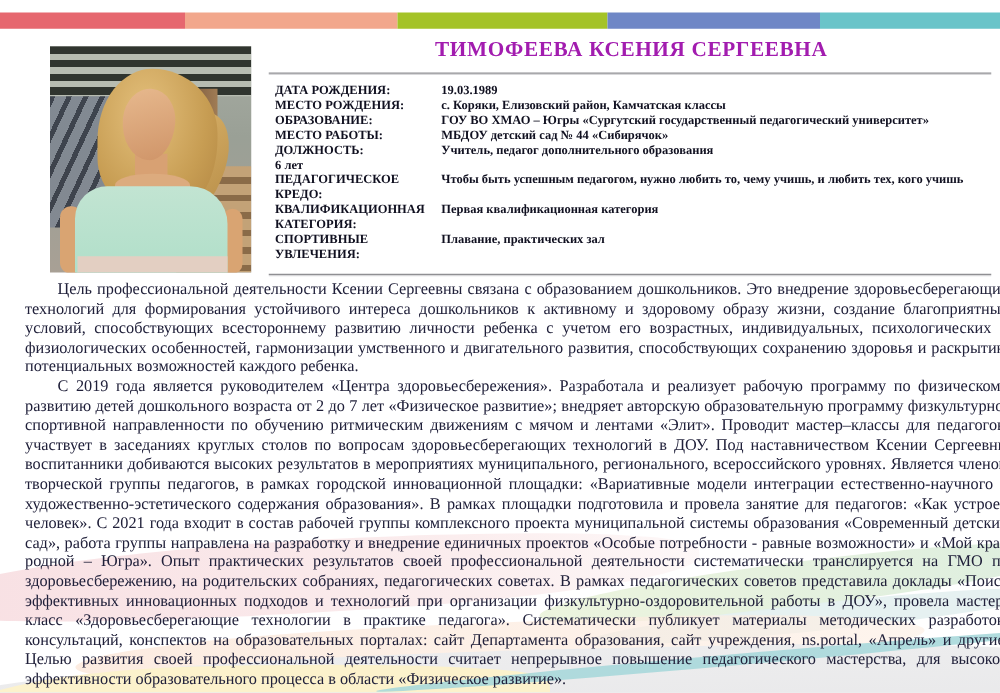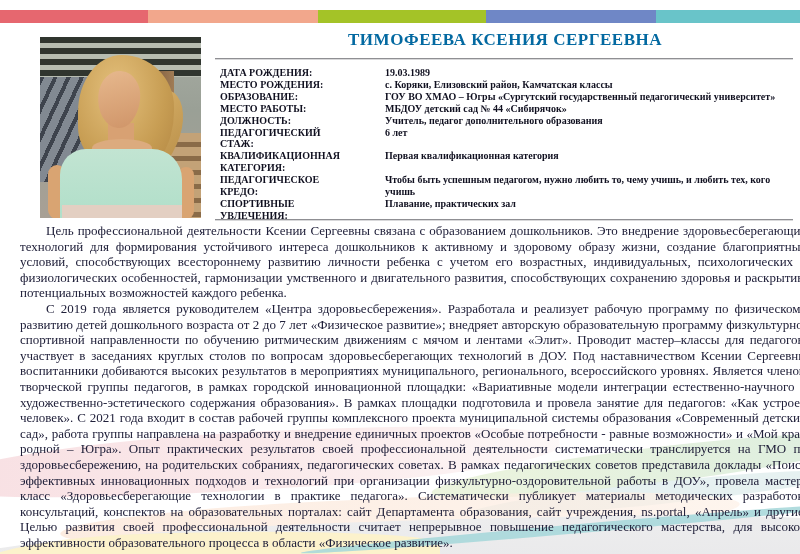--- a/index.html
+++ b/index.html
@@ -14,21 +14,21 @@
   .deco{position:absolute;z-index:0;}
   .deco-pink{left:-60px;top:432px;width:620px;height:58px;background:linear-gradient(90deg,#f6d7db 0%,#fae9ea 70%,#fdf6f6 100%);border-radius:50% 60% 45% 55%/60% 50% 50% 40%;transform:rotate(-3.5deg);opacity:.8;}
   .deco-salmon{left:60px;top:498px;width:680px;height:42px;background:linear-gradient(90deg,#fbe4d4 0%,#fdf0e6 100%);border-radius:50%/60%;transform:rotate(-2.5deg);opacity:.7;}
   .deco-yellow{left:-30px;top:532px;width:470px;height:46px;background:#fcf2cc;border-radius:40% 60% 0 0/70% 40% 0 0;transform:rotate(-1.5deg);}
   .deco-green{right:-70px;top:448px;width:440px;height:36px;background:linear-gradient(90deg,#eaf3da 0%,#d9ecdc 100%);border-radius:50%;transform:rotate(-7deg);opacity:.9;}
   .deco-green2{right:-50px;top:482px;width:380px;height:22px;background:#e3f0ef;border-radius:50%;transform:rotate(-6deg);opacity:.9;}
   .deco-teal{right:-60px;top:524px;width:560px;height:9px;background:#a9d8da;border-radius:50%;transform:rotate(-5deg);opacity:.9;}
   .deco-gray{left:-40px;top:520px;width:900px;height:90px;background:linear-gradient(180deg,#ededee 0%,#e6e6e8 100%);border-radius:60% 30% 0 0/35% 18% 0 0;transform:rotate(-1.2deg);}
 
   
-  .title{position:absolute;left:215px;top:30px;width:580px;text-align:center;font-weight:bold;font-size:17px;letter-spacing:.5px;color:#0369a1;z-index:2;}
+  .title{position:absolute;left:215px;top:30px;width:580px;text-align:center;font-weight:bold;font-size:17px;letter-spacing:.5px;color:#a21caf;z-index:2;}
   .rule{position:absolute;height:1px;background:#8f8f93;box-shadow:0 1px 0 #d8d8da;z-index:2;}
   .rule-1{left:215px;top:58px;width:578px;}
   .rule-2{left:215px;top:219px;width:578px;}
 
   
   .photo{position:absolute;left:40px;top:37px;width:161px;height:181px;overflow:hidden;background:linear-gradient(180deg,#a7aca3 0%,#9aa096 40%,#a8a095 100%);z-index:2;}
   .ph-slats{position:absolute;left:0;top:0;width:100%;height:40px;background:repeating-linear-gradient(180deg,#30352f 0 6px,#b7bcb1 6px 11px);}
   .ph-rail{position:absolute;left:0;top:40px;width:70px;height:105px;background:repeating-linear-gradient(115deg,#2d3340 0 4px,#7d8591 4px 12px);opacity:.85;}
   .ph-post{position:absolute;left:112px;top:34px;width:22px;height:80px;background:linear-gradient(90deg,#7d5b3e,#a07c55);}
   .ph-stairs{position:absolute;right:0;top:96px;width:60px;height:85px;background:repeating-linear-gradient(180deg,#c3a277 0 9px,#8a6b48 9px 14px);}
@@ -37,21 +37,21 @@
   .ph-face{position:absolute;left:58px;top:34px;width:42px;height:57px;background:linear-gradient(160deg,#e7b98e,#cf9468);border-radius:50% 50% 46% 54%/46% 46% 56% 56%;transform:rotate(5deg);}
   .ph-neck{position:absolute;left:68px;top:86px;width:26px;height:26px;background:#d8a173;}
   .ph-chest{position:absolute;left:52px;top:102px;width:60px;height:18px;background:#dcab7e;border-radius:50% 50% 0 0;}
   .ph-shirt{position:absolute;left:20px;top:112px;width:122px;height:78px;background:linear-gradient(180deg,#c2e4d2 0%,#aedec8 100%);border-radius:26px 30px 6px 6px;}
   .ph-arm-l{position:absolute;left:8px;top:128px;width:18px;height:54px;background:#d9a472;border-radius:9px;}
   .ph-arm-r{position:absolute;left:138px;top:130px;width:16px;height:52px;background:#d9a472;border-radius:8px;}
   .ph-skirt{position:absolute;left:22px;top:168px;width:120px;height:13px;background:#e3cfc2;}
 
   
   .profile{position:absolute;left:220px;top:67px;width:575px;z-index:2;font-size:10px;line-height:11.9px;font-weight:bold;color:#101020;}
-  .prow{display:flex;gap:32px;}
+  .prow{display:flex;}
   .plabel{width:133px;flex:0 0 133px;}
   .pvalue{flex:1;}
 
   
   .bodytext{position:absolute;left:20px;top:223px;width:787px;z-index:2;font-size:13px;line-height:15.6px;color:#20203a;text-align:justify;}
   .bodytext p{margin:0;text-indent:26px;}
 </style>
 </head>
 <body>
 
@@ -108,30 +108,29 @@
     </div>
     <div class="prow">
       <div class="plabel">МЕСТО РАБОТЫ:</div>
       <div class="pvalue">МБДОУ детский сад № 44 «Сибирячок»</div>
     </div>
     <div class="prow">
       <div class="plabel">ДОЛЖНОСТЬ:</div>
       <div class="pvalue">Учитель, педагог дополнительного образования</div>
     </div>
     <div class="prow">
-      <div class="plabel">ПЕДАГОГИЧЕСКИЙ СТАЖ:</div>
       <div class="pvalue">6 лет</div>
+    </div>
+    <div class="prow">
+      <div class="plabel">ПЕДАГОГИЧЕСКОЕ КРЕДО:</div>
+      <div class="pvalue">Чтобы быть успешным педагогом, нужно любить то, чему учишь, и любить тех, кого учишь</div>
     </div>
     <div class="prow">
       <div class="plabel">КВАЛИФИКАЦИОННАЯ КАТЕГОРИЯ:</div>
       <div class="pvalue">Первая  квалификационная категория</div>
-    </div>
-    <div class="prow">
-      <div class="plabel">ПЕДАГОГИЧЕСКОЕ КРЕДО:</div>
-      <div class="pvalue">Чтобы быть успешным педагогом, нужно любить то, чему учишь, и любить тех, кого учишь</div>
     </div>
     <div class="prow">
       <div class="plabel">СПОРТИВНЫЕ УВЛЕЧЕНИЯ:</div>
       <div class="pvalue">Плавание, практических зал</div>
     </div>
   </div>
 
   <div class="bodytext">
     <p>Цель профессиональной деятельности Ксении Сергеевны  связана с образованием дошкольников. Это внедрение здоровьесберегающих технологий для формирования устойчивого интереса дошкольников к активному и здоровому образу жизни, создание благоприятных условий, способствующих всестороннему развитию личности ребенка с учетом его возрастных, индивидуальных, психологических и физиологических особенностей, гармонизации умственного и двигательного развития, способствующих сохранению здоровья и раскрытию потенциальных возможностей каждого ребенка.</p>
     <p>С 2019 года является руководителем «Центра здоровьесбережения». Разработала и реализует рабочую программу по физическому развитию детей дошкольного возраста от 2 до 7 лет «Физическое развитие»; внедряет авторскую образовательную программу физкультурно-спортивной направленности по обучению ритмическим движениям с мячом и лентами «Элит». Проводит мастер–классы для педагогов, участвует в заседаниях круглых столов по вопросам здоровьесберегающих технологий в ДОУ. Под наставничеством Ксении Сергеевны воспитанники добиваются высоких результатов в мероприятиях муниципального, регионального, всероссийского уровнях. Является членом творческой группы педагогов, в рамках городской инновационной площадки: «Вариативные модели интеграции естественно-научного и художественно-эстетического содержания образования». В рамках площадки подготовила и провела занятие для педагогов: «Как устроен человек». С 2021 года входит в состав рабочей группы комплексного проекта муниципальной системы образования «Современный детский сад», работа группы направлена на разработку и внедрение единичных проектов «Особые потребности - равные возможности» и «Мой край родной – Югра».  Опыт практических результатов своей профессиональной деятельности систематически транслируется на ГМО по здоровьесбережению, на родительских собраниях, педагогических советах. В рамках педагогических советов представила доклады «Поиск эффективных инновационных подходов и технологий при организации физкультурно-оздоровительной работы в ДОУ», провела мастер-класс «Здоровьесберегающие технологии в практике педагога». Систематически публикует материалы методических разработок, консультаций, конспектов на образовательных порталах: сайт Департамента образования, сайт учреждения, ns.portal, «Апрель» и другие. Целью развития своей профессиональной деятельности считает непрерывное повышение педагогического мастерства, для высокой эффективности образовательного процесса в области «Физическое развитие».</p>

